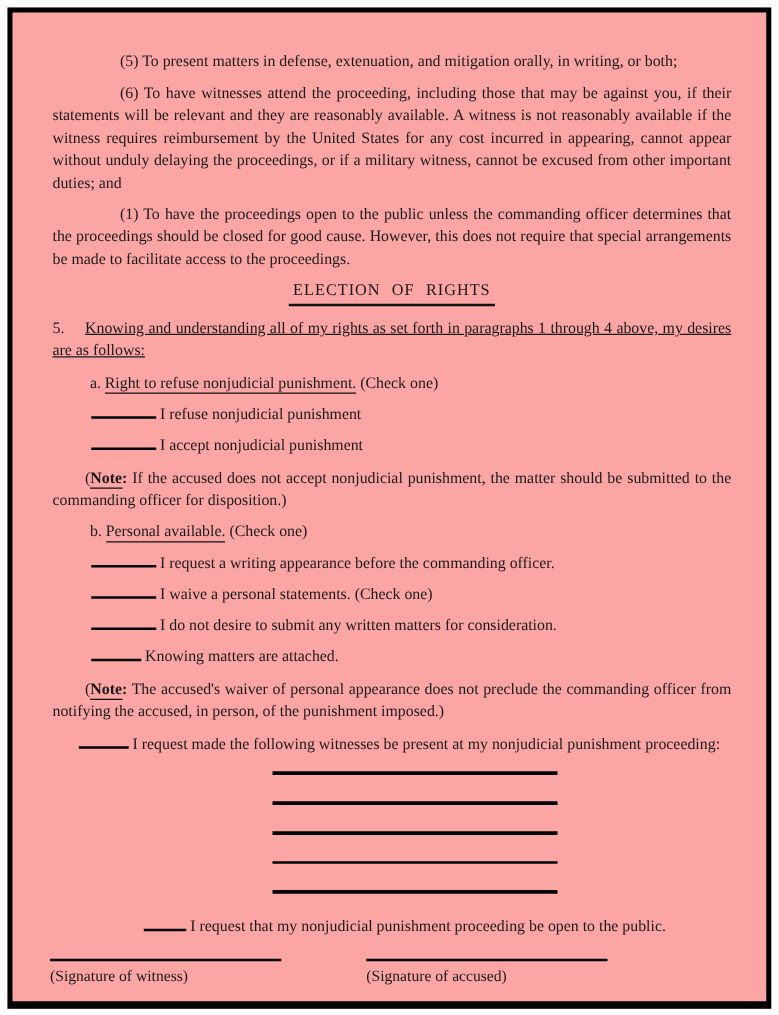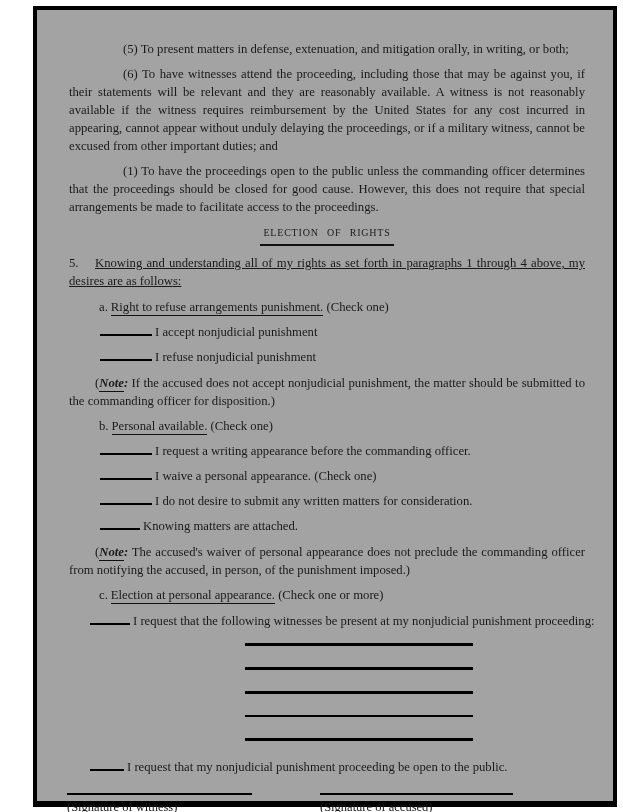--- a/index.html
+++ b/index.html
@@ -6,35 +6,34 @@
   body {
     width:623px; height:812px; position:relative;
     background:#ffffff; overflow:hidden;
     font-family:"Liberation Serif","DejaVu Serif",serif;
     color:#1a1a1a;
     -webkit-font-smoothing:antialiased;
   }
   .frame {
     position:absolute; left:6px; top:6px; right:6px; bottom:5px;
     border:solid #000; border-width:4px 4px 6px 4px;
-    background:#a3a3a3;
-    margin-left:27px;
+    background:#fca5a5;
   }
   .content {
     position:absolute; left:10px; top:10px; right:10px; bottom:12px;
     padding:20px 18px 0 22px;
     font-size:12.7px; line-height:18px;
   }
   p { margin:0; }
   .body-par {
     text-align:justify; text-indent:54px; margin-bottom:7px;
   }
   .heading-wrap { text-align:center; margin:3px 0 8px; }
   .heading-text {
-    display:inline-block; font-size:10px;
+    display:inline-block; font-size:13px;
     letter-spacing:0.8px; word-spacing:5px;
     border-bottom:2px solid #111; padding:0 3px 2px;
   }
   .item5 { margin-bottom:8px; text-align:justify;text-decoration:underline; }
   .item5 .num { display:inline-block; width:26px; }
   .section-head { margin:7px 0 0 30px; }
   .section-head .letter { margin-right:3px; }
   .underlined {
     border-bottom:1.6px solid #111; padding-bottom:1px;
   }
@@ -42,30 +41,30 @@
   .blank {
     display:inline-block; width:52px; height:2px;
     border-bottom:2.2px solid #000; vertical-align:baseline;
     margin-right:3px;
   }
   .blank.narrow { width:40px; }
   .blank.short { width:34px; }
   .note {
     margin:8px 0 0; text-indent:26px; text-align:justify;
   }
-  .note b { font-weight:bold;font-style:italic; }
+  .note b { font-weight:bold; }
   .note .note-label { border-bottom:1.6px solid #111; padding-bottom:0.5px; }
   .option-c1 { margin-left:21px; margin-top:8px; }
   .witness-lines { margin:13px 0 0 176px; }
   .witness-line {
     width:228px; height:0; border-bottom:3px solid #000;
     margin-bottom:21px;
   }
   .witness-line.thin { border-bottom-width:2px; }
-  .option-public { margin-left:21px; margin-top:-4px; }
+  .option-public { margin-left:21px; margin-top:-4px;text-align:center; }
   .sig-block { margin-top:17px; margin-left:-2px; }
   .sig-row { display:flex; }
   .sig-col-left  { width:185px; margin-right:68px; }
   .sig-col-right { width:193px; }
   .sig-line { height:0; border-bottom:2.2px solid #000; }
   .sig-label { margin-top:3px; font-size:12.5px; }
 </style>
 </head>
 <body>
 
@@ -75,39 +74,38 @@
     <p class="body-par">(5) To present matters in defense, extenuation, and mitigation orally, in writing, or both;</p>
     <p class="body-par">(6) To have witnesses attend the proceeding, including those that may be against you, if their statements will be relevant and they are reasonably available. A witness is not reasonably available if the witness requires reimbursement by the United States for any cost incurred in appearing, cannot appear without unduly delaying the proceedings, or if a military witness, cannot be excused from other important duties; and</p>
     <p class="body-par">(1) To have the proceedings open to the public unless the commanding officer determines that the proceedings should be closed for good cause. However, this does not require that special arrangements be made to facilitate access to the proceedings.</p>
 
     <div class="heading-wrap">
       <span class="heading-text">ELECTION OF RIGHTS</span>
     </div>
 
     <p class="item5"><span class="num">5.</span><span>Knowing and understanding all of my rights as set forth in paragraphs 1 through 4 above, my desires are as follows:</span></p>
 
-    <p class="section-head"><span class="letter">a.</span><span class="underlined">Right to refuse arrangements punishment.</span> <span>(Check one)</span></p>
+    <p class="section-head"><span class="letter">a.</span><span class="underlined">Right to refuse nonjudicial punishment.</span> <span>(Check one)</span></p>
 
+    <div class="option"><span class="blank"></span><span>I refuse nonjudicial punishment</span></div>
     <div class="option"><span class="blank"></span><span>I accept nonjudicial punishment</span></div>
-    <div class="option"><span class="blank"></span><span>I refuse nonjudicial punishment</span></div>
 
     <p class="note"><span>(</span><b class="note-label">Note</b><b>:</b><span> If the accused does not accept nonjudicial punishment, the matter should be submitted to the commanding officer for disposition.)</span></p>
 
     <p class="section-head"><span class="letter">b.</span><span class="underlined">Personal available.</span> <span>(Check one)</span></p>
 
     <div class="option"><span class="blank"></span><span>I request a writing appearance before the commanding officer.</span></div>
-    <div class="option"><span class="blank"></span><span>I waive a personal appearance. (Check one)</span></div>
+    <div class="option"><span class="blank"></span><span>I waive a personal statements. (Check one)</span></div>
     <div class="option"><span class="blank"></span><span>I do not desire to submit any written matters for consideration.</span></div>
     <div class="option"><span class="blank narrow"></span><span>Knowing matters are attached.</span></div>
 
     <p class="note"><span>(</span><b class="note-label">Note</b><b>:</b><span> The accused's waiver of personal appearance does not preclude the commanding officer from notifying the accused, in person, of the punishment imposed.)</span></p>
 
-    <p class="section-head"><span class="letter">c.</span><span class="underlined">Election at personal appearance.</span> <span>(Check one or more)</span></p>
 
-    <div class="option option-c1"><span class="blank narrow"></span><span>I request that the following witnesses be present at my nonjudicial punishment proceeding:</span></div>
+    <div class="option option-c1"><span class="blank narrow"></span><span>I request made the following witnesses be present at my nonjudicial punishment proceeding:</span></div>
 
     <div class="witness-lines">
       <div class="witness-line"></div>
       <div class="witness-line"></div>
       <div class="witness-line"></div>
       <div class="witness-line thin"></div>
       <div class="witness-line"></div>
     </div>
 
     <div class="option option-public"><span class="blank short"></span><span>I request that my nonjudicial punishment proceeding be open to the public.</span></div>

